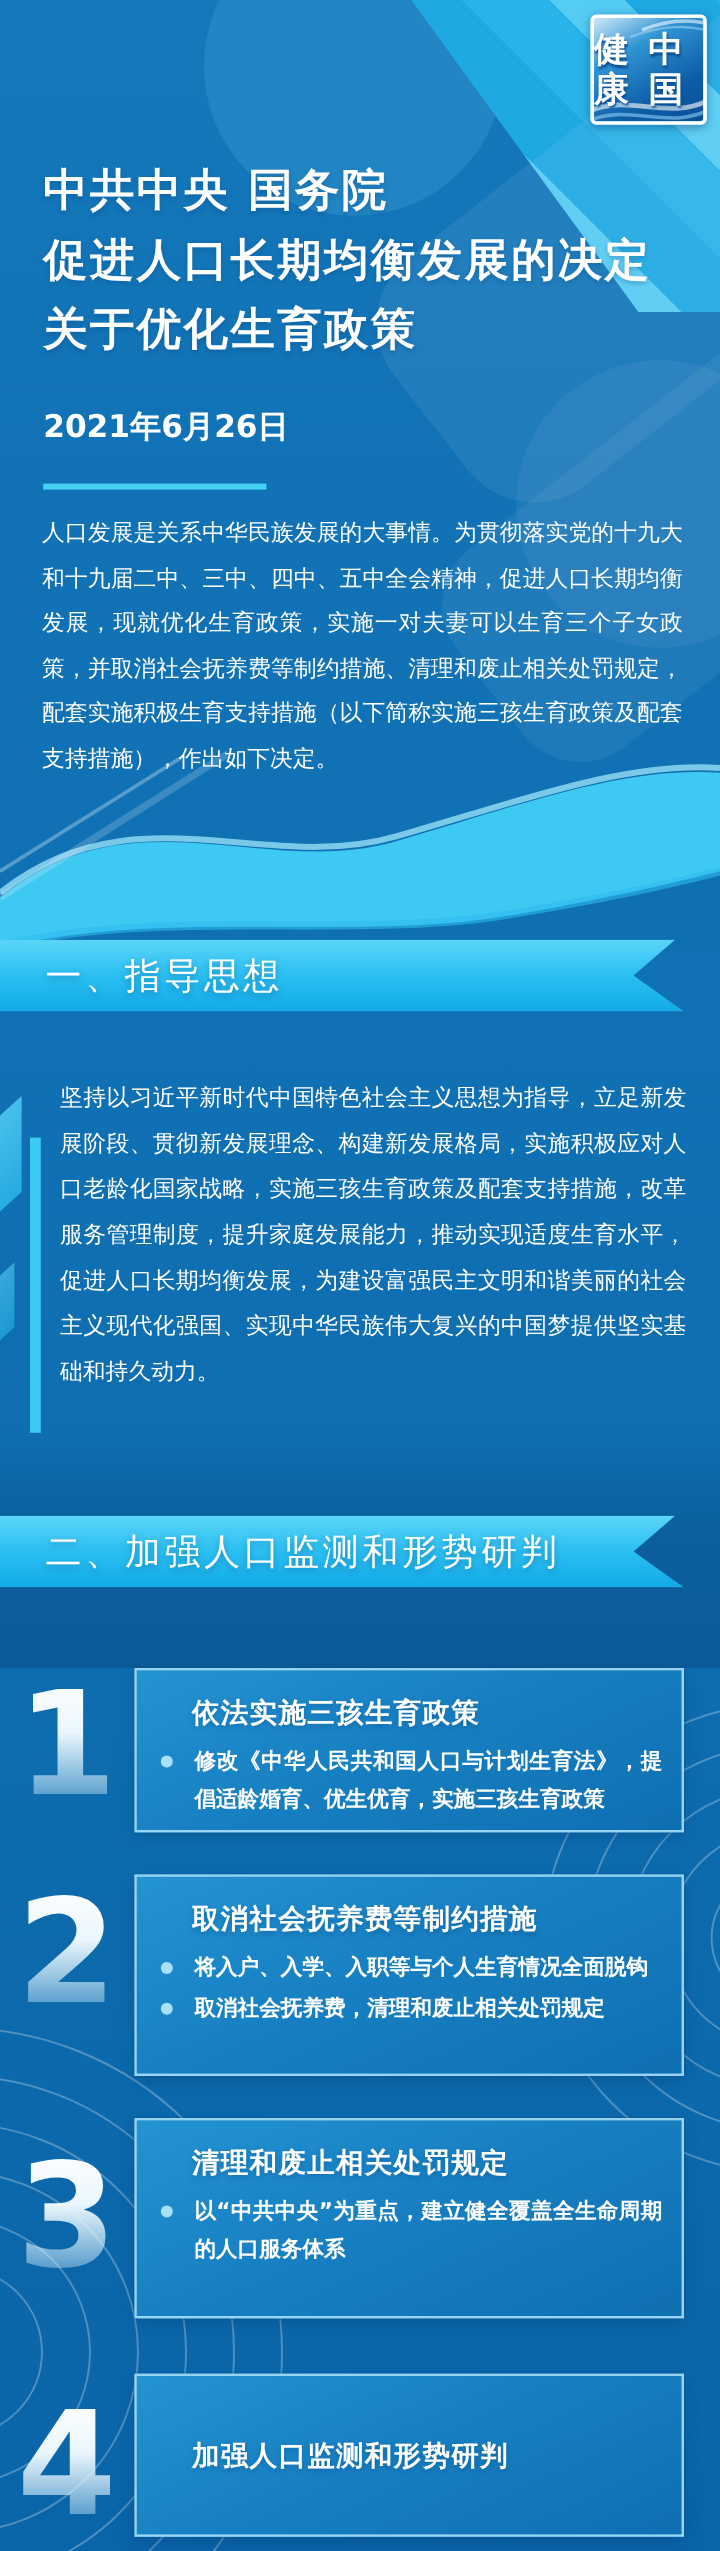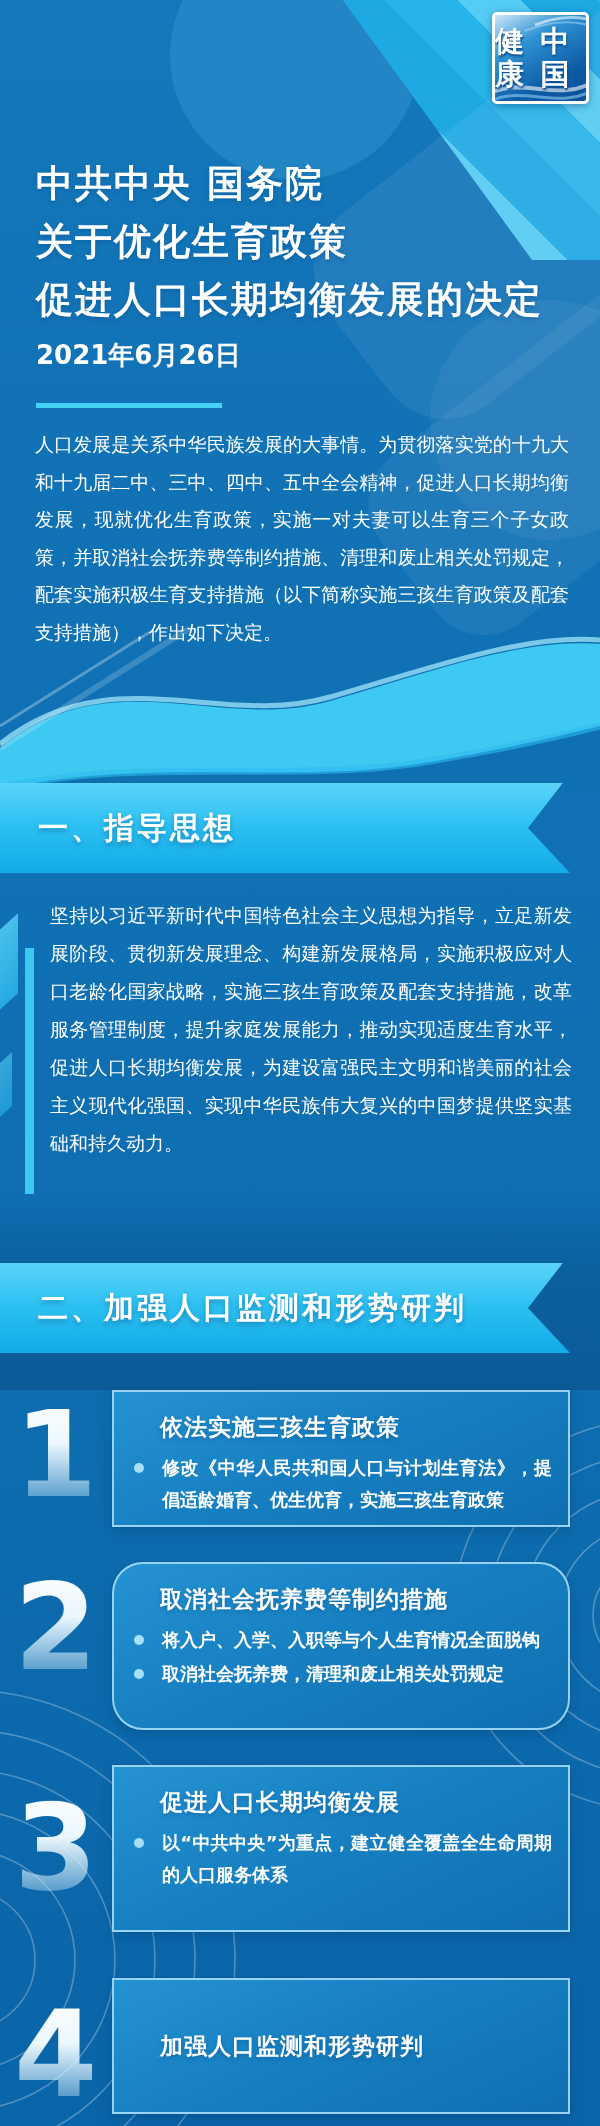--- a/index.html
+++ b/index.html
@@ -23,33 +23,33 @@
     background:rgba(255,255,255,.05);}
   
   .logo{position:absolute;left:492px;top:12px;width:97px;height:92px;border:3px solid #fff;border-radius:5px;
     background:linear-gradient(150deg,#cfe9f8 0%,#2f93d3 32%,#0d5ca6 72%,#0a4f97 100%);
     box-shadow:0 2px 8px rgba(0,40,90,.4);overflow:hidden;display:flex;flex-direction:row;
     align-items:center;justify-content:center;}
   .logo svg{position:absolute;left:0;top:0;}
   .logo-line{position:relative;color:#fff;font-weight:700;font-size:29px;line-height:33px;letter-spacing:3px;
     text-shadow:1px 2px 2px #0a4e92;}
   
-  .title{position:absolute;left:36px;top:155px;color:#fff;font-weight:700;font-size:37px;line-height:58px;
+  .title{position:absolute;left:36px;top:130px;color:#fff;font-weight:700;font-size:37px;line-height:58px;
     letter-spacing:2px;text-shadow:0 2px 4px rgba(8,70,130,.35);}
   .date{position:absolute;left:36px;top:338px;color:#fff;font-weight:600;font-size:26px;}
   .date-underline{position:absolute;left:36px;top:403px;width:186px;height:5px;background:#45d2f5;}
   .intro{position:absolute;left:35px;top:426px;width:534px;color:#fff;font-size:19px;line-height:37.5px;
     text-align:justify;word-break:break-all;}
   
   .waves{position:absolute;left:0;top:598px;}
   
-  .ribbon{position:absolute;left:0;width:600px;height:90px;display:flex;align-items:center;padding-left:38px;
+  .ribbon{position:absolute;left:0;width:600px;height:60px;display:flex;align-items:center;padding-left:38px;
     background:linear-gradient(180deg,#5ad4f8 0%,#2cc0f1 48%,#12aae8 100%);
     clip-path:polygon(0 0,93.8% 0,88% 50%,95% 100%,0 100%);
-    color:#fff;font-size:30px;font-weight:700;letter-spacing:3px;
+    color:#fff;font-size:30px;font-weight:400;letter-spacing:3px;
     text-shadow:0 3px 5px rgba(10,80,140,.45);}
   .ribbon1{top:783px;}
   .ribbon2{top:1263px;}
   .pre-shade{position:absolute;left:0;top:1195px;width:600px;height:195px;
     background:linear-gradient(180deg,rgba(4,45,90,0) 0%,rgba(4,45,90,.22) 40%,rgba(4,45,90,.28) 100%);}
   
   .s1-bar{position:absolute;left:25px;top:948px;width:9px;height:246px;background:#3ec9f1;}
   .s1-text{position:absolute;left:50px;top:896px;width:522px;color:#fff;font-size:19px;line-height:38px;
     text-align:justify;word-break:break-all;}
   
@@ -58,21 +58,21 @@
   .big-num{position:absolute;left:14px;width:78px;text-align:center;font-size:120px;line-height:140px;
     font-weight:800;color:transparent;
     background:linear-gradient(180deg,#ffffff 8%,#eaf7fd 42%,rgba(190,228,249,.4) 82%,rgba(170,216,245,.15) 100%);
     -webkit-background-clip:text;background-clip:text;}
   .num1{top:1385px;} .num2{top:1558px;} .num3{top:1778px;} .num4{top:1985px;}
   .card{position:absolute;left:112px;width:458px;border:2px solid rgba(173,227,250,.85);
     background:linear-gradient(155deg,#2493d2 0%,#1780c2 45%,#0e6fb1 100%);
     box-shadow:0 0 0 1px rgba(10,80,140,.25),0 5px 12px rgba(5,50,100,.25);
     padding:20px 16px 4px 46px;}
   .card1{top:1390px;height:137px;}
-  .card2{top:1562px;height:168px;border-radius:31px;}
+  .card2{top:1562px;height:168px;}
   .card3{top:1765px;height:167px;}
   .card4{top:1978px;height:136px;display:flex;align-items:center;padding:0 16px 0 46px;}
   .card-title{color:#fff;font-size:23px;font-weight:700;letter-spacing:1px;margin-bottom:9px;
     text-shadow:0 2px 4px rgba(10,70,130,.4);}
   .card4 .card-title{margin-bottom:0;}
   .bullet{position:relative;color:#fff;font-size:18px;line-height:32px;text-align:justify;word-break:break-all;
     padding-left:2px;margin-top:2px;font-weight:bold;}
   .dot{position:absolute;left:-26px;top:11px;width:10px;height:10px;border-radius:50%;background:#a8e0f8;}
   
   .sliver{position:absolute;background:linear-gradient(160deg,#55cff4,#28b4e9);opacity:.85;}
@@ -97,22 +97,22 @@
       <path d="M-5,78 C30,62 65,88 100,66" stroke="rgba(255,255,255,.6)" stroke-width="4" fill="none"></path>
       <path d="M-5,86 C30,70 65,96 100,74" stroke="rgba(140,205,245,.6)" stroke-width="3" fill="none"></path>
       <path d="M-5,92 C30,78 65,102 100,82" stroke="rgba(255,255,255,.35)" stroke-width="2" fill="none"></path>
     </svg>
     <div class="logo-line">健康</div>
     <div class="logo-line">中国</div>
   </div>
 
   <div class="title">
     <div>中共中央 国务院</div>
+    <div>促进人口长期均衡发展的决定</div>
     <div>关于优化生育政策</div>
-    <div>促进人口长期均衡发展的决定</div>
   </div>
   <div class="date">2021年6月26日</div>
   <div class="date-underline"></div>
 
   <div class="intro">人口发展是关系中华民族发展的大事情。为贯彻落实党的十九大和十九届二中、三中、四中、五中全会精神，促进人口长期均衡发展，现就优化生育政策，实施一对夫妻可以生育三个子女政策，并取消社会抚养费等制约措施、清理和废止相关处罚规定，配套实施积极生育支持措施（以下简称实施三孩生育政策及配套支持措施），作出如下决定。</div>
 
   <div class="sliver sliver1"></div>
   <div class="sliver sliver2"></div>
 
   <svg class="waves" width="600" height="192" viewBox="0 0 600 192">
@@ -171,21 +171,21 @@
       <span>将入户、入学、入职等与个人生育情况全面脱钩</span>
     </div>
     <div class="bullet">
       <span class="dot"></span>
       <span>取消社会抚养费，清理和废止相关处罚规定</span>
     </div>
   </div>
 
   <div class="big-num num3">3</div>
   <div class="card card3">
-    <div class="card-title">促进人口长期均衡发展</div>
+    <div class="card-title">清理和废止相关处罚规定</div>
     <div class="bullet">
       <span class="dot"></span>
       <span>以“中共中央”为重点，建立健全覆盖全生命周期的人口服务体系</span>
     </div>
   </div>
 
   <div class="big-num num4">4</div>
   <div class="card card4">
     <div class="card-title">加强人口监测和形势研判</div>
   </div>

